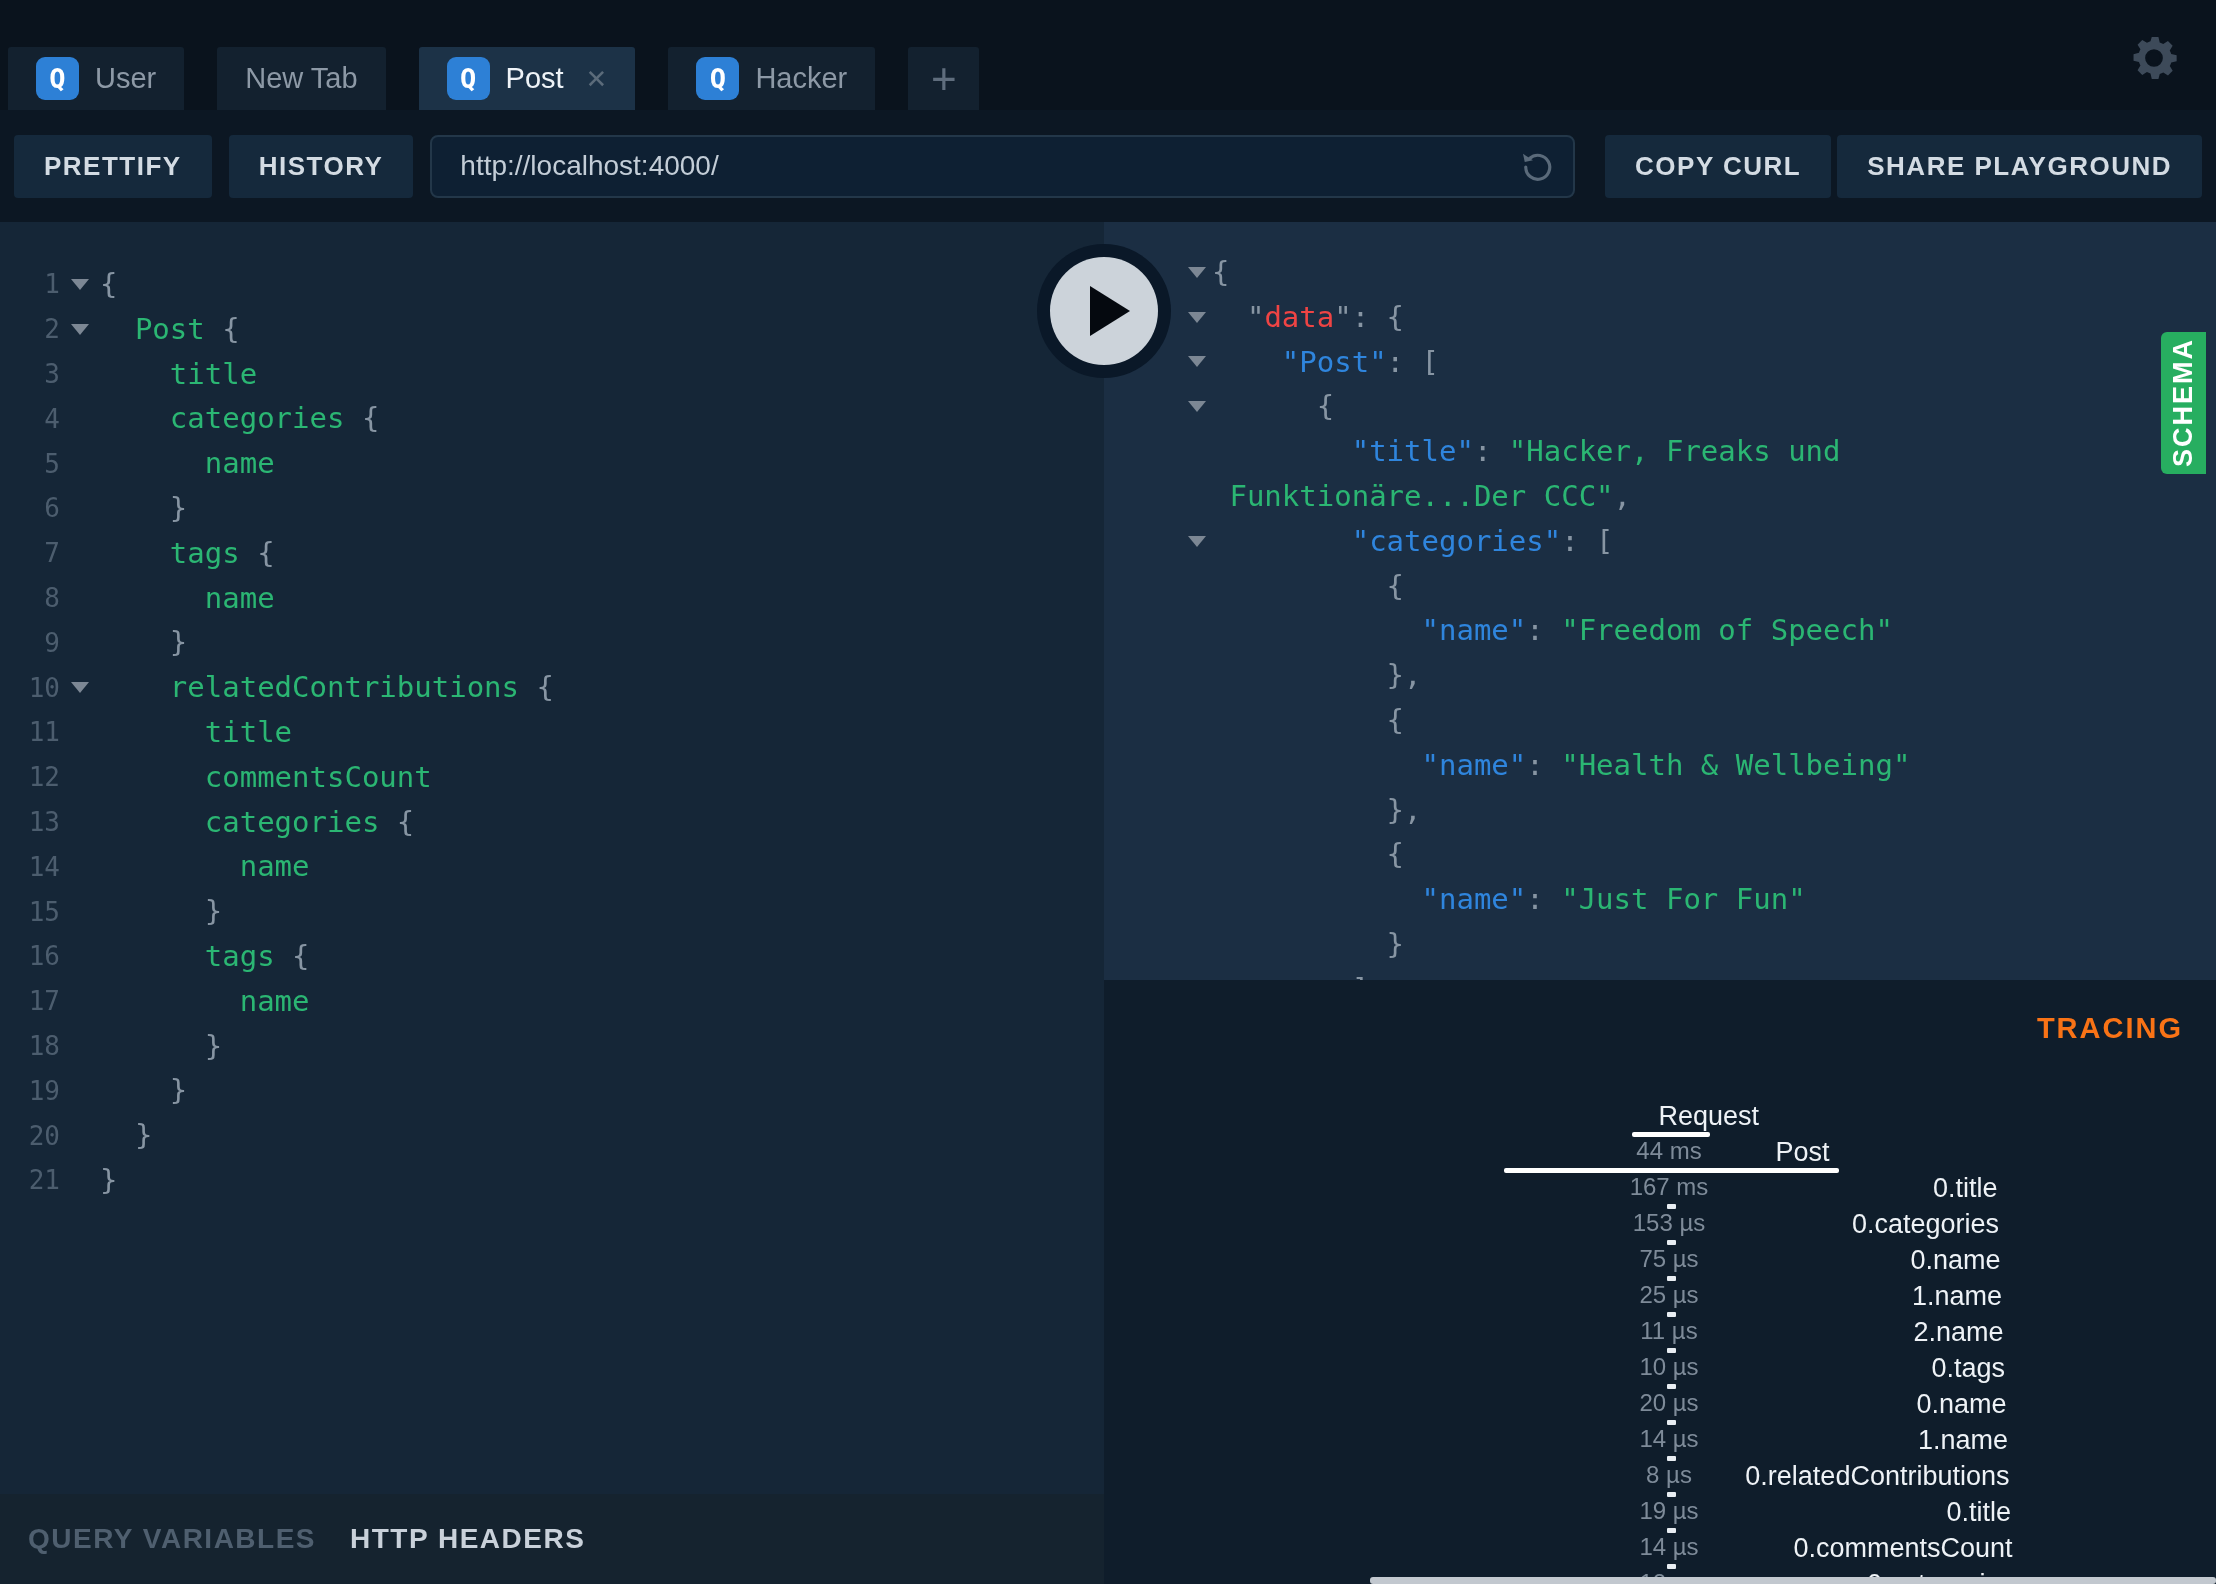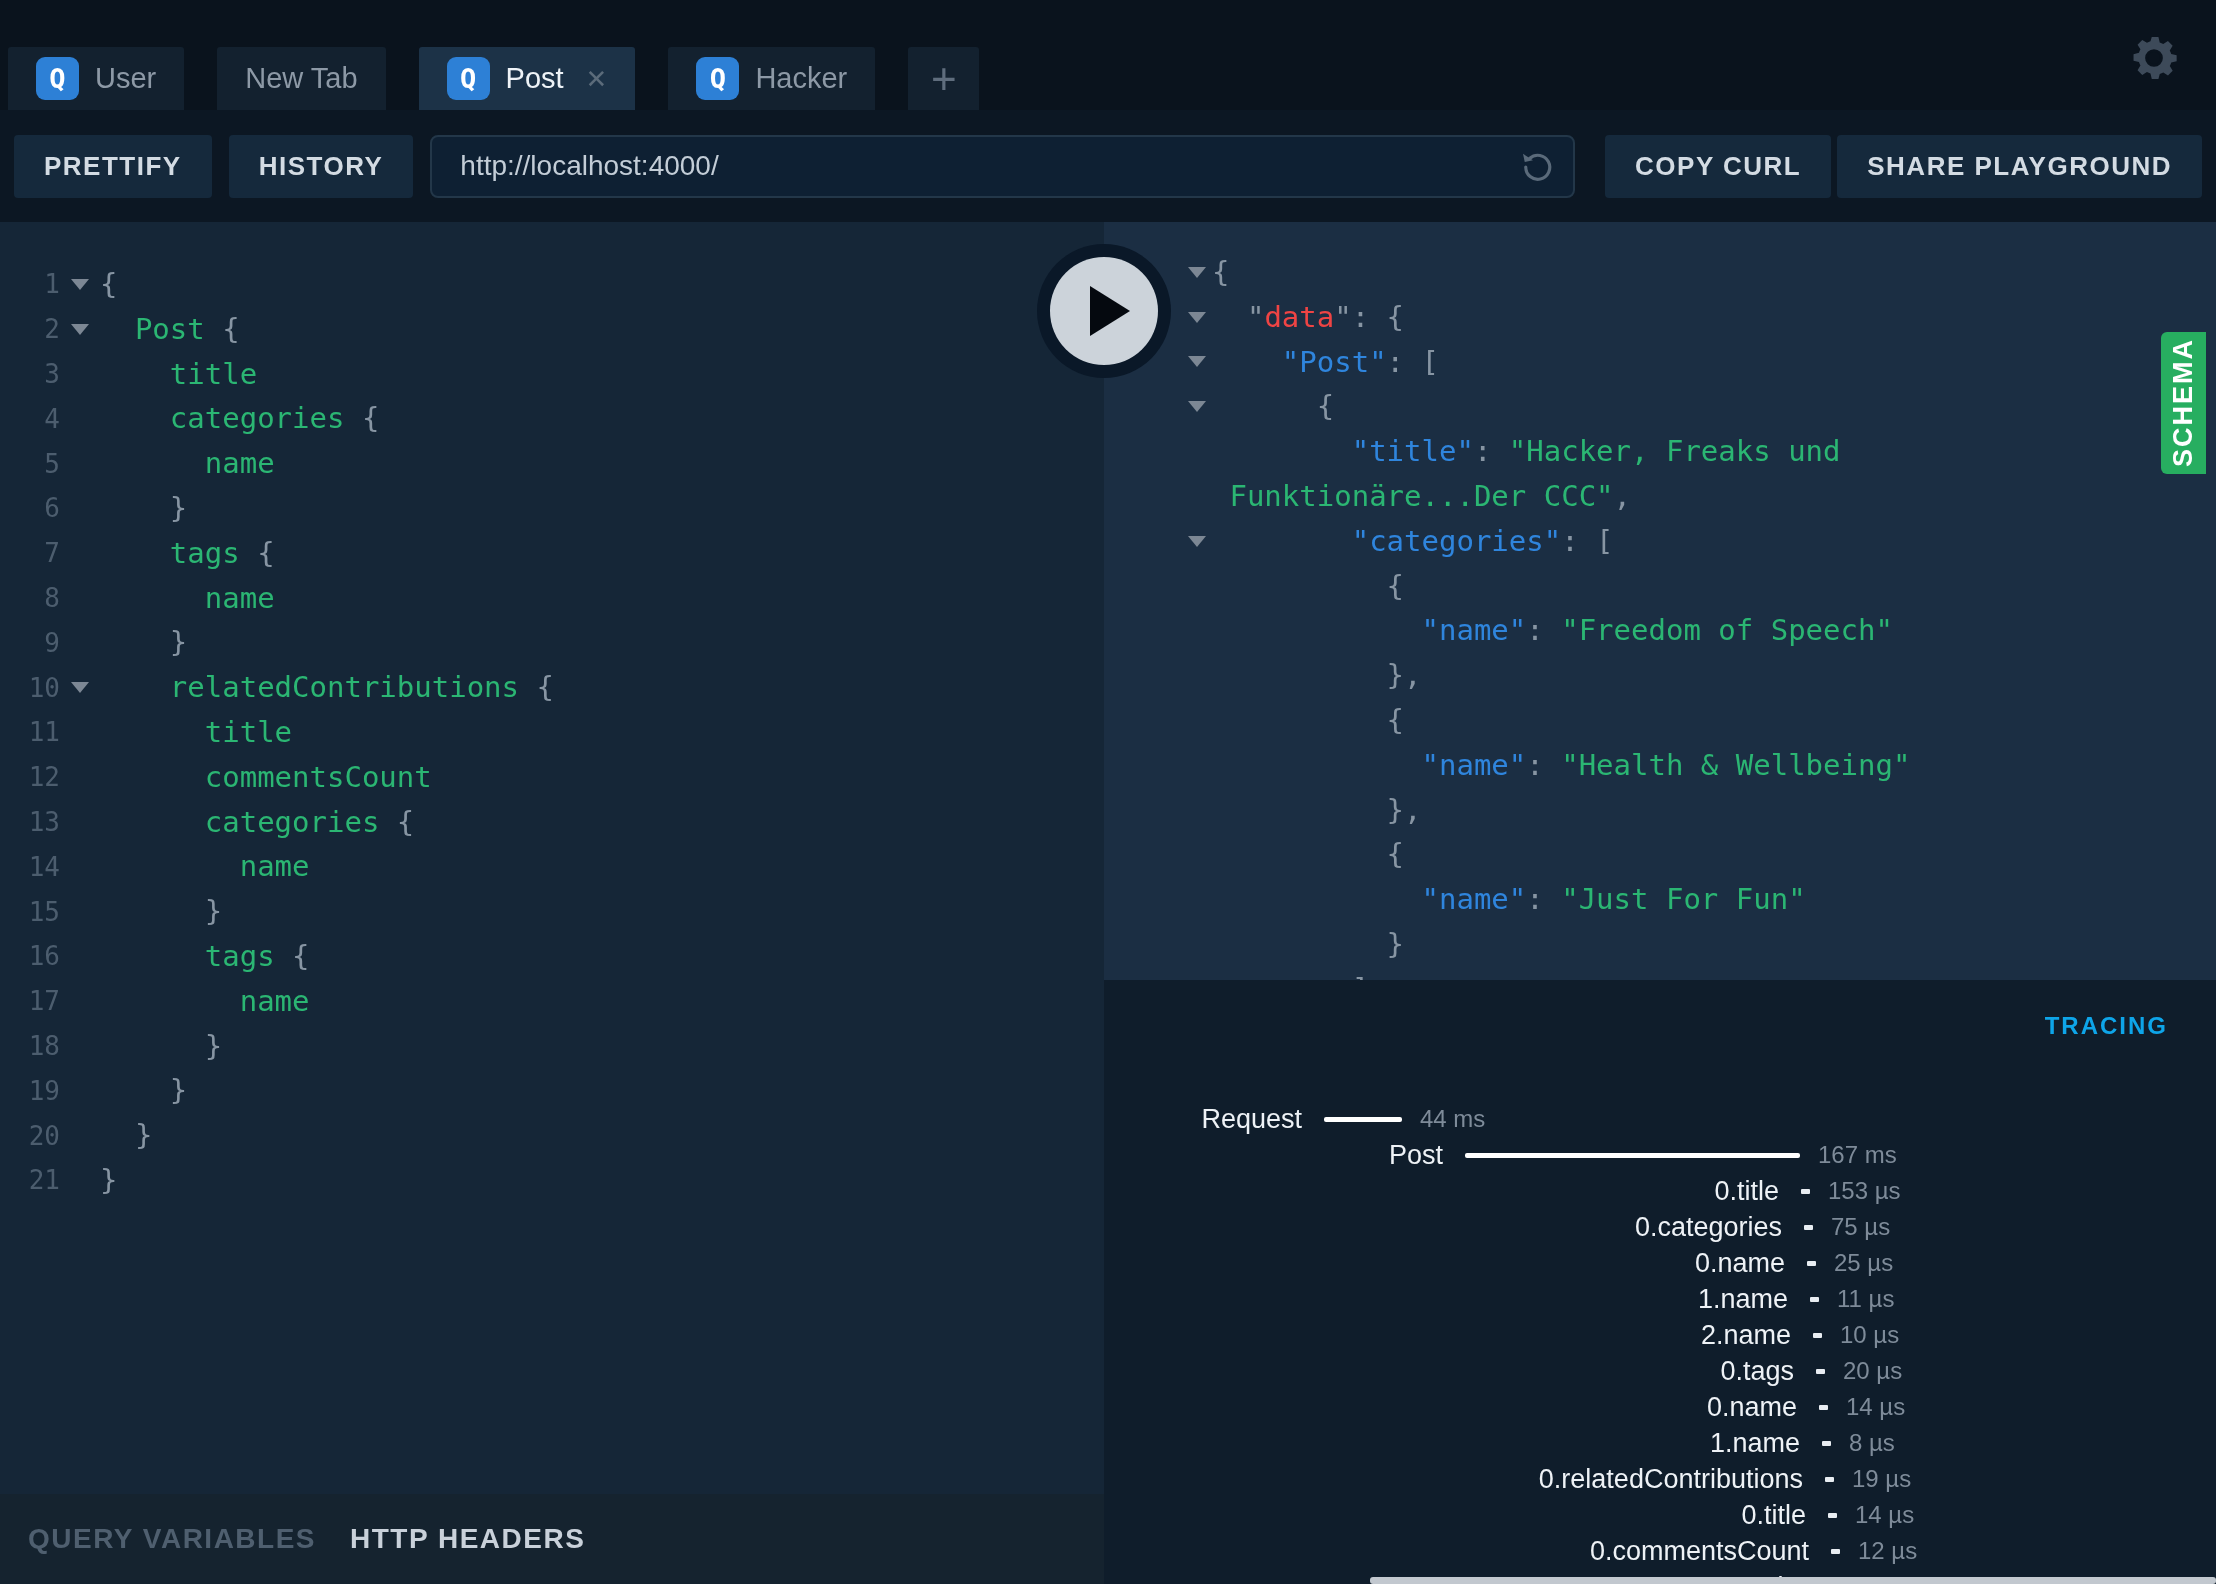--- a/index.html
+++ b/index.html
@@ -65,24 +65,24 @@
   .play .tri{width:0;height:0;border-top:25px solid transparent;border-bottom:25px solid transparent;
         border-left:40px solid #05090f;margin-left:12px;}
 
   
   .schema-tab{position:absolute;right:10px;top:332px;width:45px;height:142px;background:#27ae60;
         border-radius:6px 0 0 6px;display:flex;align-items:center;justify-content:center;cursor:pointer;z-index:6;}
   .schema-tab span{writing-mode:vertical-rl;transform:rotate(180deg);color:#fff;font-weight:bold;
         font-size:27px;letter-spacing:2px;}
 
   
-  .tracing-title{position:absolute;top:32px;right:48px;color:#0ea5e9;font-size:24px;
+  .tracing-title{position:absolute;top:32px;right:33px;color:#f97316;font-size:29px;
         font-weight:bold;letter-spacing:2px;}
   .trows{padding-top:121px;}
-  .trow{height:36px;display:flex;align-items:center;}
+  .trow{height:36px;display:flex;align-items:center;flex-direction:column;}
   .t-label{text-align:right;color:#eef2f6;font-size:27px;flex:none;white-space:nowrap;}
   .t-bar{height:5px;background:#fff;border-radius:2px;margin-left:22px;flex:none;}
   .t-dot{width:9px;height:5px;background:#e8edf2;border-radius:1px;margin-left:22px;flex:none;}
   .t-value{color:#7e8b99;font-size:24px;margin-left:18px;white-space:nowrap;}
   .hscroll{position:absolute;bottom:0;left:266px;width:846px;height:7px;background:#c2c8cf;border-radius:3px;}
 
   
   .ftab{font-size:28px;font-weight:bold;letter-spacing:1.5px;margin-right:34px;cursor:pointer;}
   .ftab.inactive{color:#4f5f6f;}
   .ftab.active{color:#c9d1da;}

